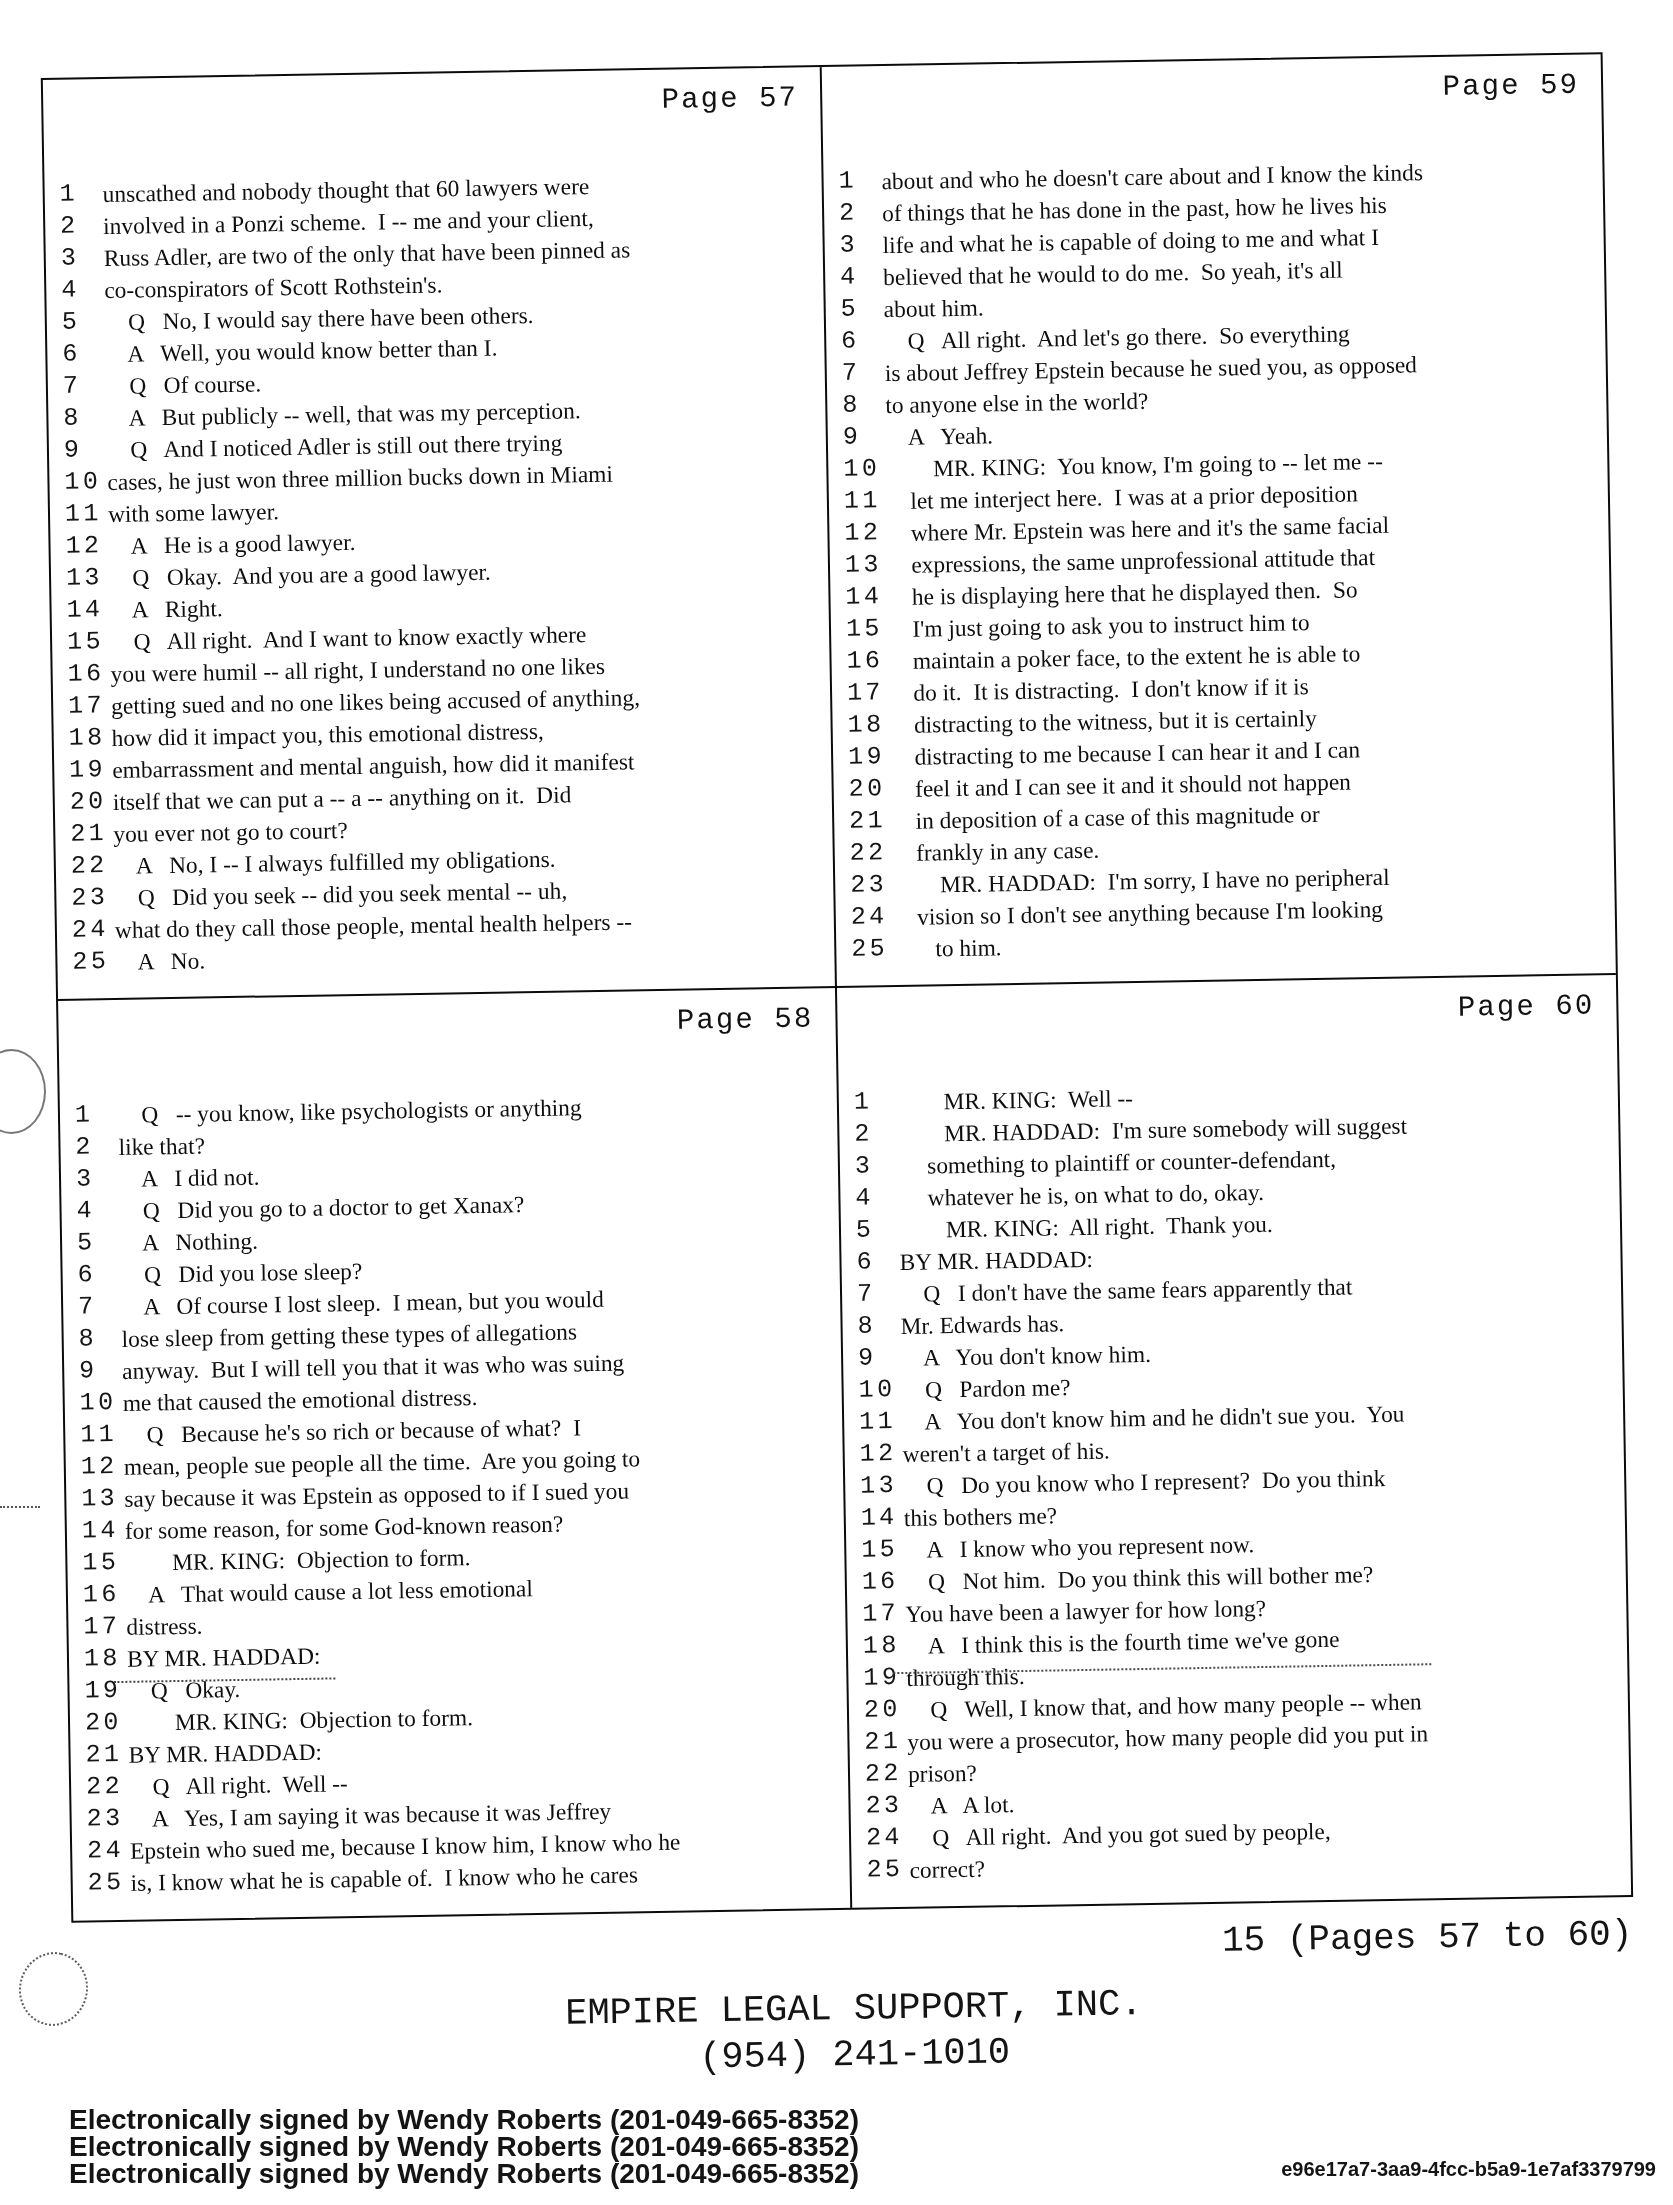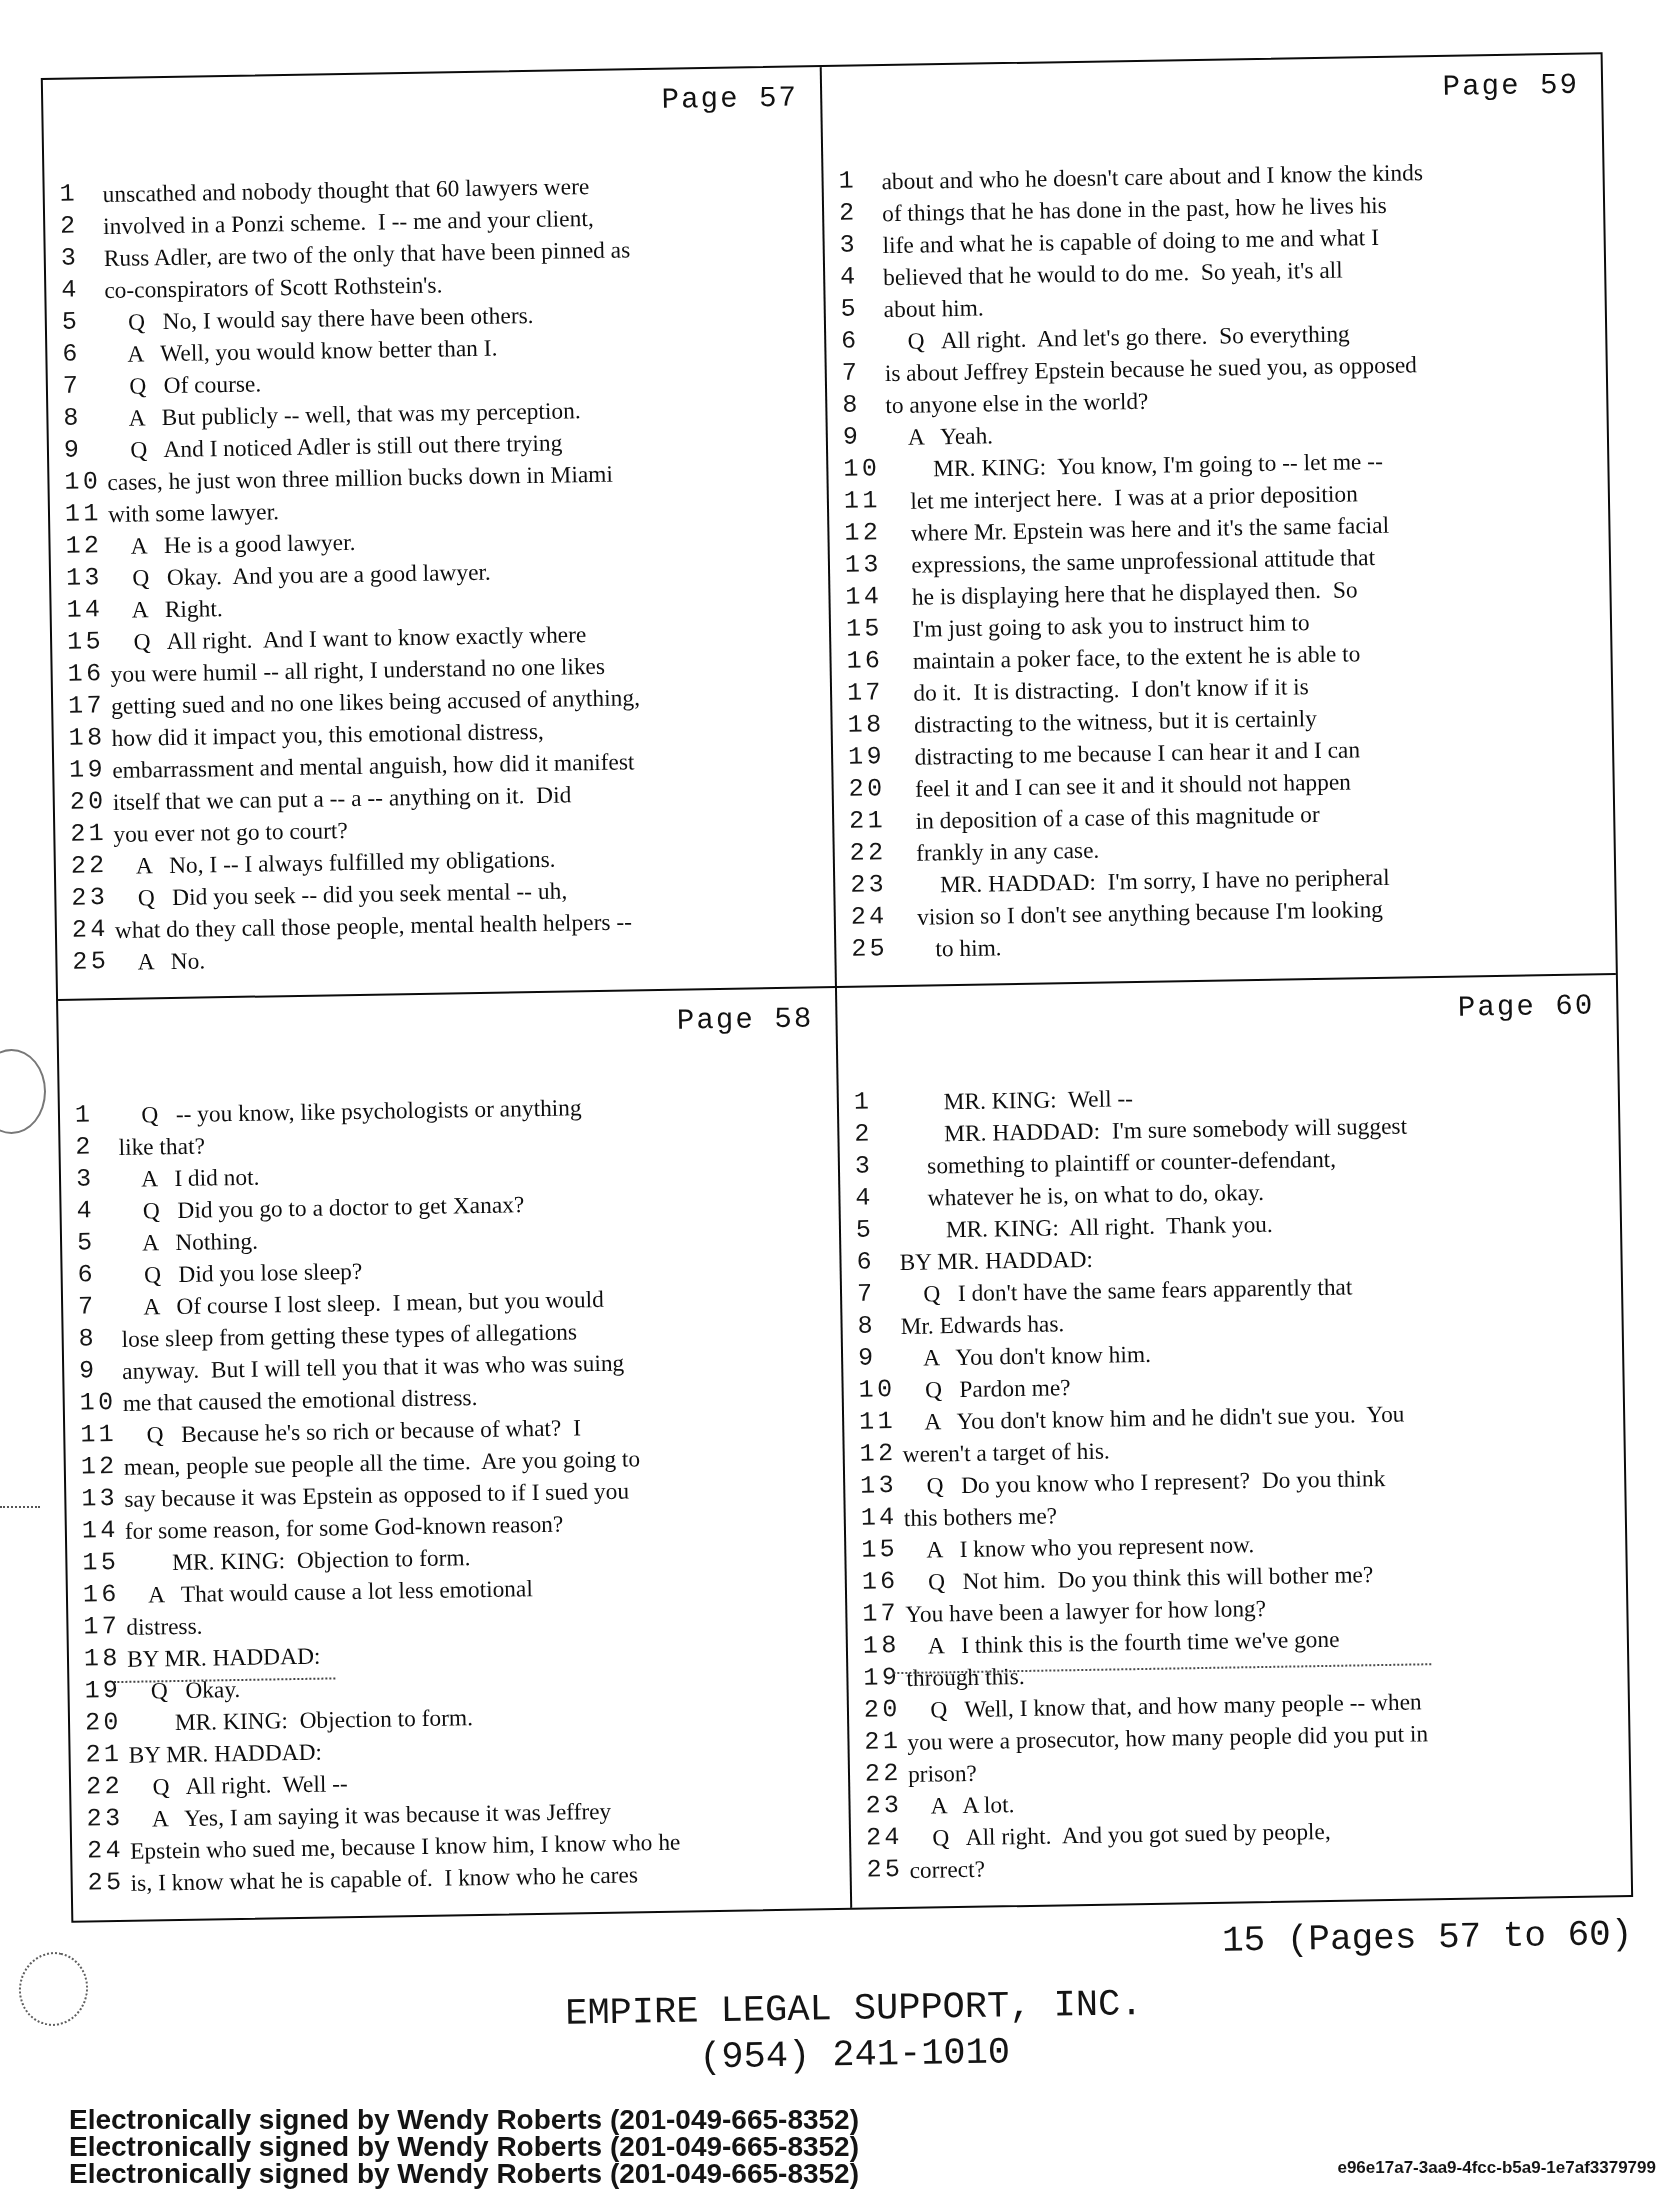--- a/index.html
+++ b/index.html
@@ -89,21 +89,21 @@
     font-weight:700;
     font-size:28px;line-height:27px;
     color:#141414;
     white-space:pre;
     margin-left:28px;
   }
   .docid{
     position:absolute;right:18px;top:2158px;
     font-family:"Liberation Sans",sans-serif;
     font-weight:700;
-    font-size:17px;
+    font-size:20px;
     color:#141414;
     white-space:pre;
   }
   
   .artifact{position:absolute;pointer-events:none;}
   .arc-paren{
     left:-9.6px;top:174px;width:36px;height:59px;
     border:2.8px solid transparent;border-left-color:#5a5a5a;
     border-radius:50%;
   }

